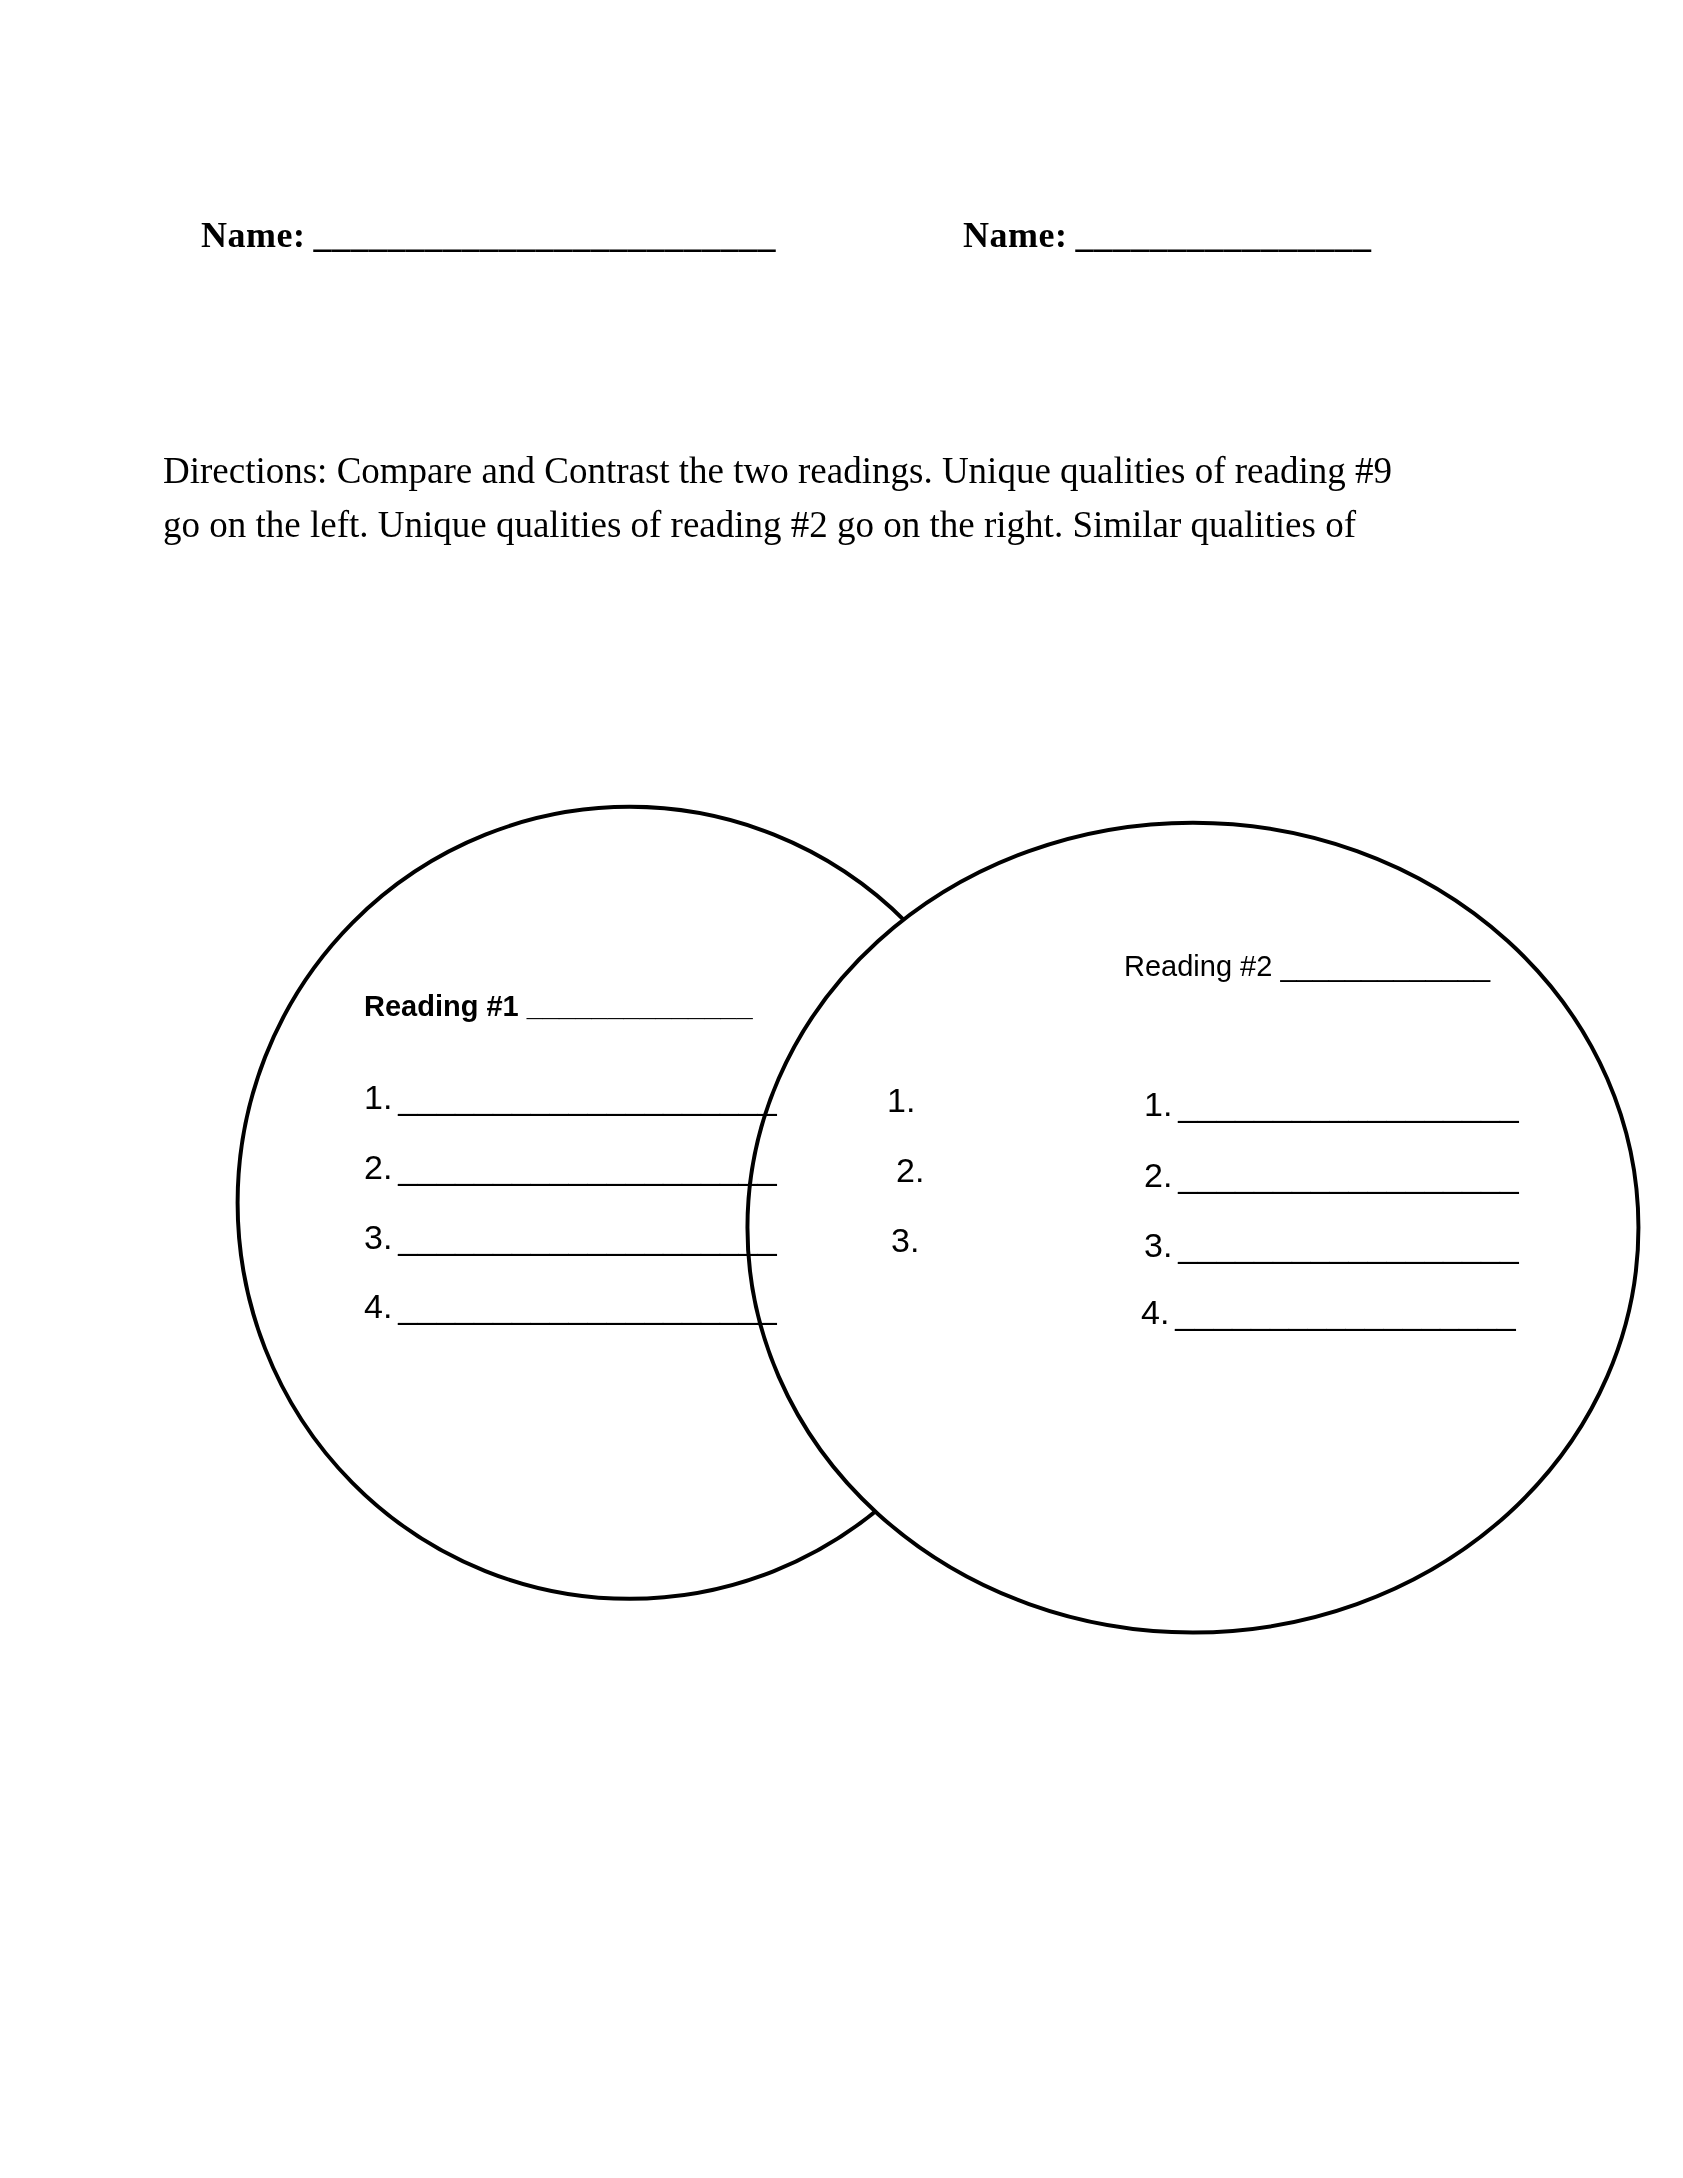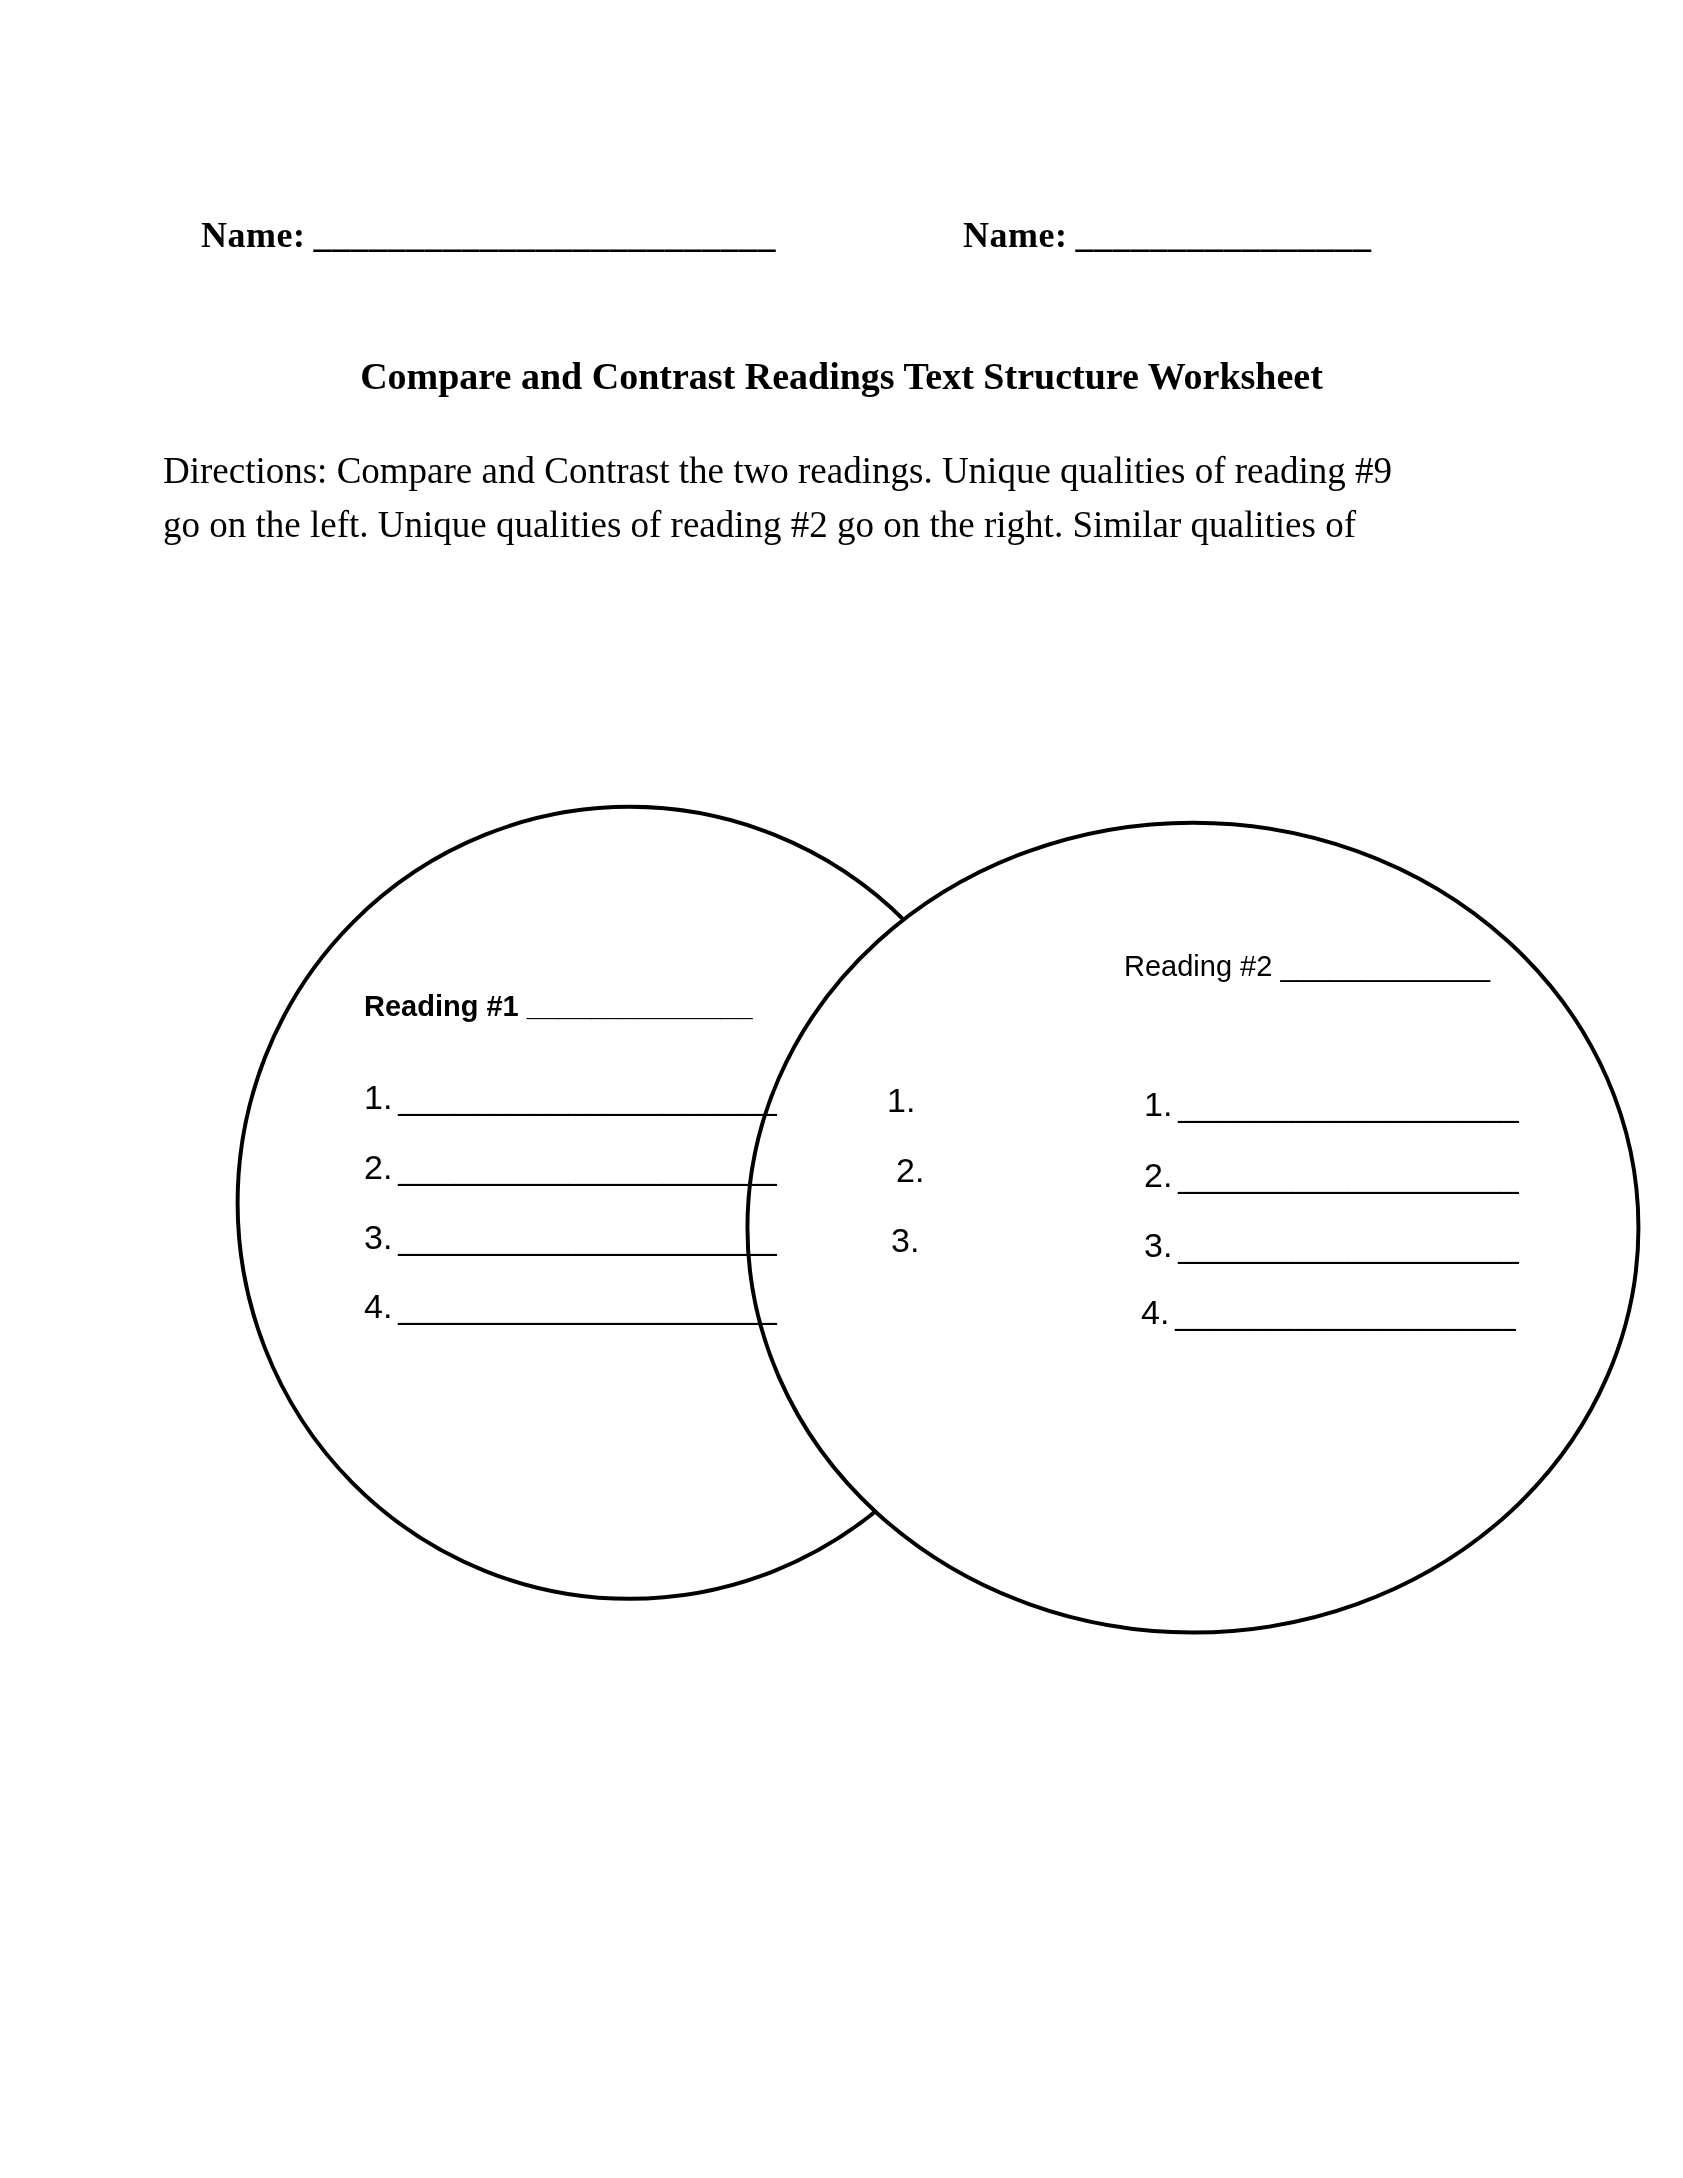--- a/index.html
+++ b/index.html
@@ -57,21 +57,20 @@
 
 <div id="page">
 
   <div class="abs serif fill-row" style="left:201px; top:214px;">
     <span>Name:</span><span class="blank">_________________________</span>
   </div>
   <div class="abs serif fill-row" style="left:963px; top:214px;">
     <span>Name:</span><span class="blank">________________</span>
   </div>
 
-  <div class="abs serif" id="title" style="left:0; top:354px;">Compare and Contrast Readings Text Structure Worksheet</div>
 
   <div class="abs serif" id="directions">
     <div>Directions: Compare and Contrast the two readings. Unique qualities of reading #9</div>
     <div>go on the left. Unique qualities of reading #2 go on the right. Similar qualities of</div>
   </div>
 
   <svg id="venn-svg" width="1683" height="2178" viewBox="0 0 1700 2200">
     <ellipse cx="636" cy="1215" rx="396" ry="400" fill="none" stroke="#000000" stroke-width="4"></ellipse>
     <ellipse cx="1205" cy="1240" rx="450" ry="409" fill="#ffffff" stroke="#000000" stroke-width="4"></ellipse>
   </svg>

